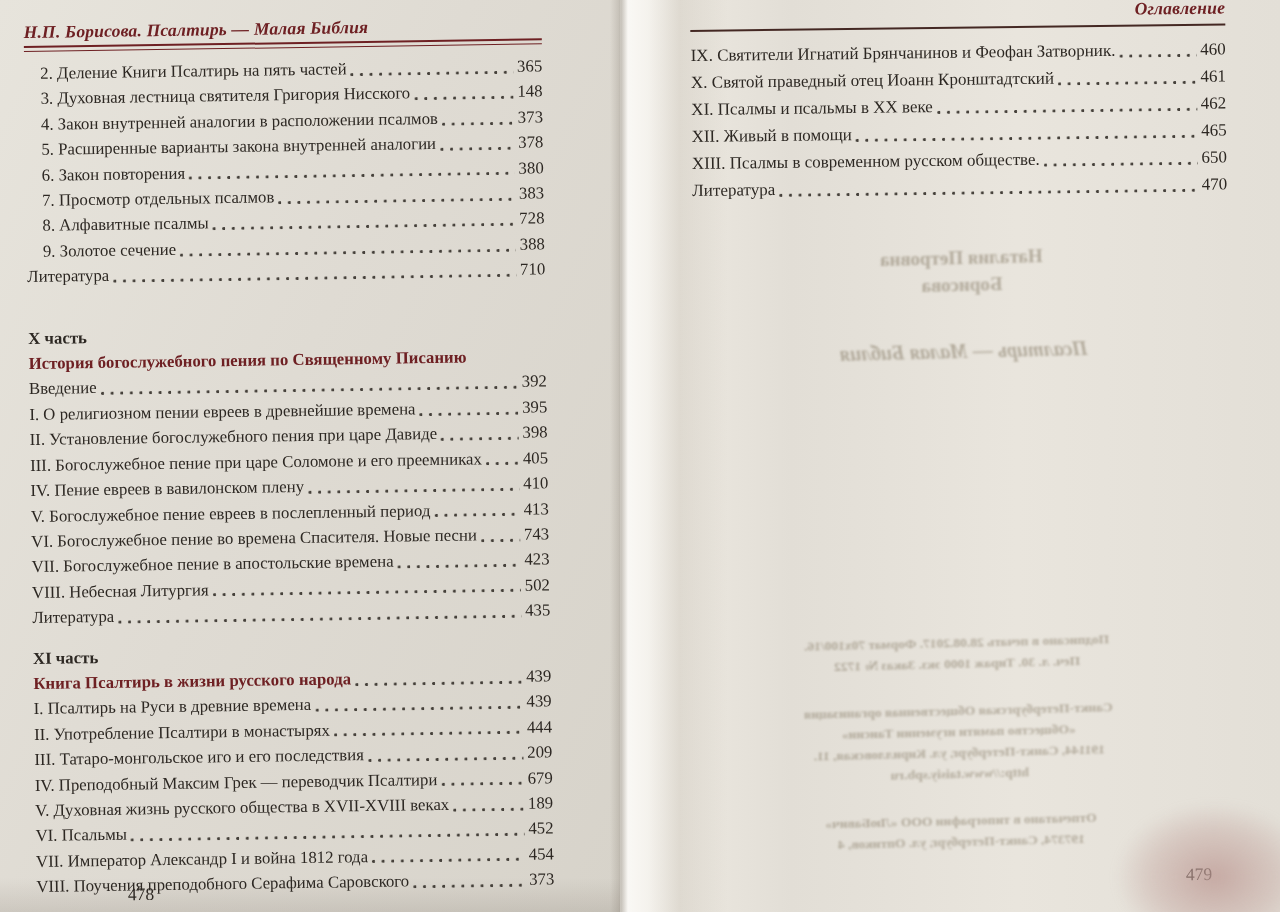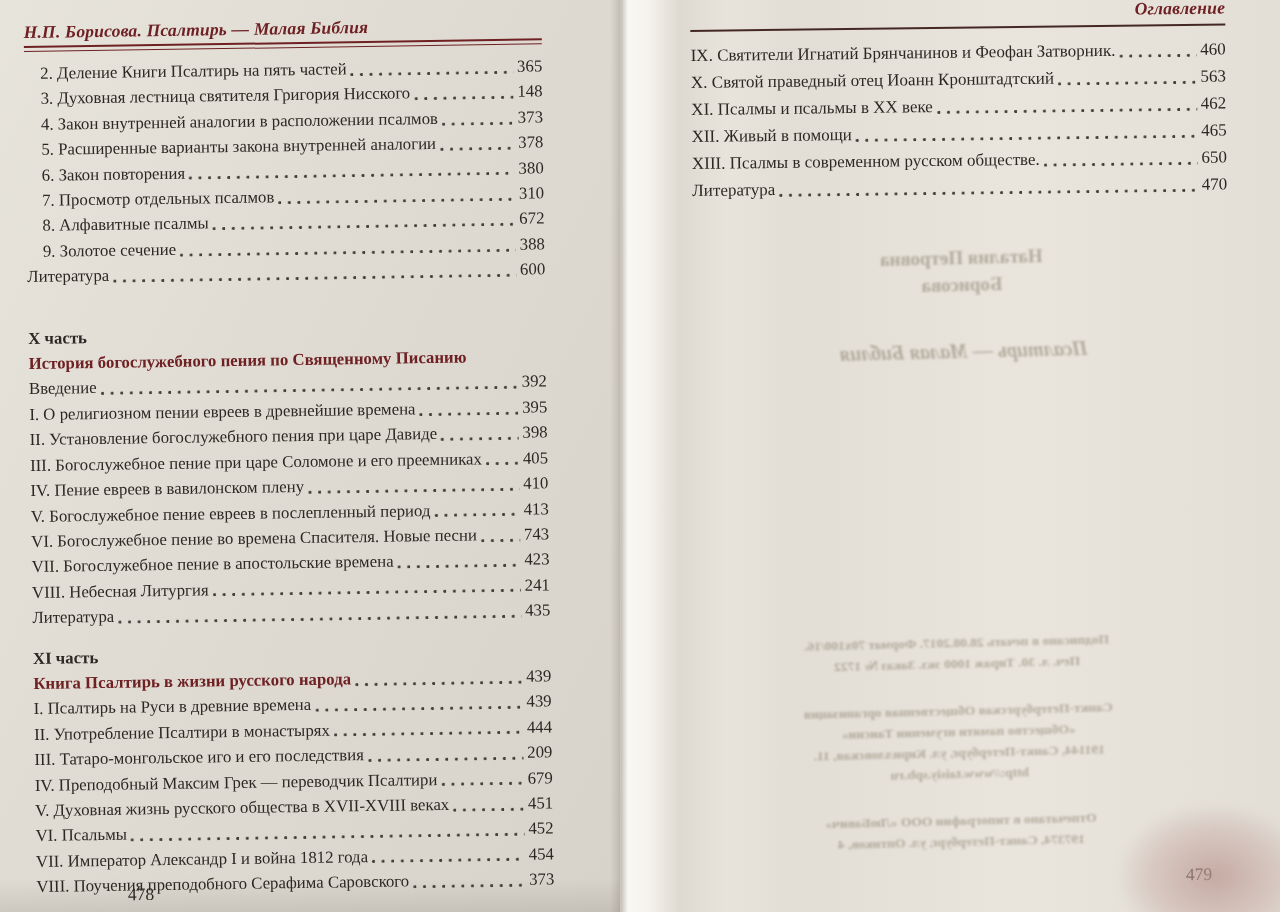--- a/index.html
+++ b/index.html
@@ -150,39 +150,39 @@
 
         <div class="toc-row t-entry indent">
           <span class="toc-label">6. Закон повторения</span>
           <span class="dots"></span>
           <span class="pg">380</span>
         </div>
 
         <div class="toc-row t-entry indent">
           <span class="toc-label">7. Просмотр отдельных псалмов</span>
           <span class="dots"></span>
-          <span class="pg">310</span>
+          <span class="pg">383</span>
         </div>
 
         <div class="toc-row t-entry indent">
           <span class="toc-label">8. Алфавитные псалмы</span>
           <span class="dots"></span>
-          <span class="pg">672</span>
+          <span class="pg">728</span>
         </div>
 
         <div class="toc-row t-entry indent">
           <span class="toc-label">9. Золотое сечение</span>
           <span class="dots"></span>
           <span class="pg">388</span>
         </div>
 
         <div class="toc-row t-entry">
           <span class="toc-label">Литература</span>
           <span class="dots"></span>
-          <span class="pg">600</span>
+          <span class="pg">710</span>
         </div>
 
         <div class="toc-row t-gap-lg no-page">
           <span class="toc-label"></span>
 
         </div>
 
         <div class="toc-row t-label no-page">
           <span class="toc-label">X часть</span>
 
@@ -237,21 +237,21 @@
 
         <div class="toc-row t-entry">
           <span class="toc-label">VII. Богослужебное пение в апостольские времена</span>
           <span class="dots"></span>
           <span class="pg">423</span>
         </div>
 
         <div class="toc-row t-entry">
           <span class="toc-label">VIII. Небесная Литургия</span>
           <span class="dots"></span>
-          <span class="pg">241</span>
+          <span class="pg">502</span>
         </div>
 
         <div class="toc-row t-entry">
           <span class="toc-label">Литература</span>
           <span class="dots"></span>
           <span class="pg">435</span>
         </div>
 
         <div class="toc-row t-gap-sm no-page">
           <span class="toc-label"></span>
@@ -289,21 +289,21 @@
 
         <div class="toc-row t-entry">
           <span class="toc-label">IV. Преподобный Максим Грек — переводчик Псалтири</span>
           <span class="dots"></span>
           <span class="pg">679</span>
         </div>
 
         <div class="toc-row t-entry">
           <span class="toc-label">V. Духовная жизнь русского общества в XVII-XVIII веках</span>
           <span class="dots"></span>
-          <span class="pg">451</span>
+          <span class="pg">189</span>
         </div>
 
         <div class="toc-row t-entry">
           <span class="toc-label">VI. Псальмы</span>
           <span class="dots"></span>
           <span class="pg">452</span>
         </div>
 
         <div class="toc-row t-entry">
           <span class="toc-label">VII. Император Александр I и война 1812 года</span>
@@ -326,21 +326,21 @@
 
         <div class="toc-row t-entry">
           <span class="toc-label">IX. Святители Игнатий Брянчанинов и Феофан Затворник.</span>
           <span class="dots"></span>
           <span class="pg">460</span>
         </div>
 
         <div class="toc-row t-entry">
           <span class="toc-label">X. Святой праведный отец Иоанн Кронштадтский</span>
           <span class="dots"></span>
-          <span class="pg">563</span>
+          <span class="pg">461</span>
         </div>
 
         <div class="toc-row t-entry">
           <span class="toc-label">XI. Псалмы и псальмы в XX веке</span>
           <span class="dots"></span>
           <span class="pg">462</span>
         </div>
 
         <div class="toc-row t-entry">
           <span class="toc-label">XII. Живый в помощи</span>

